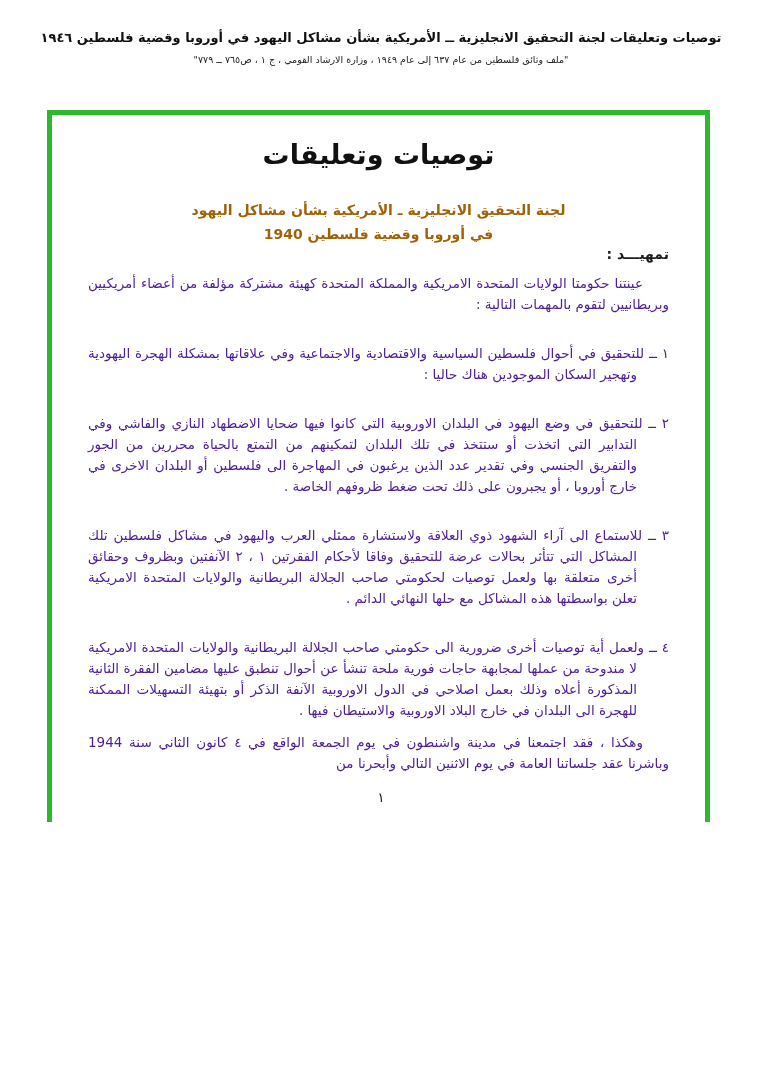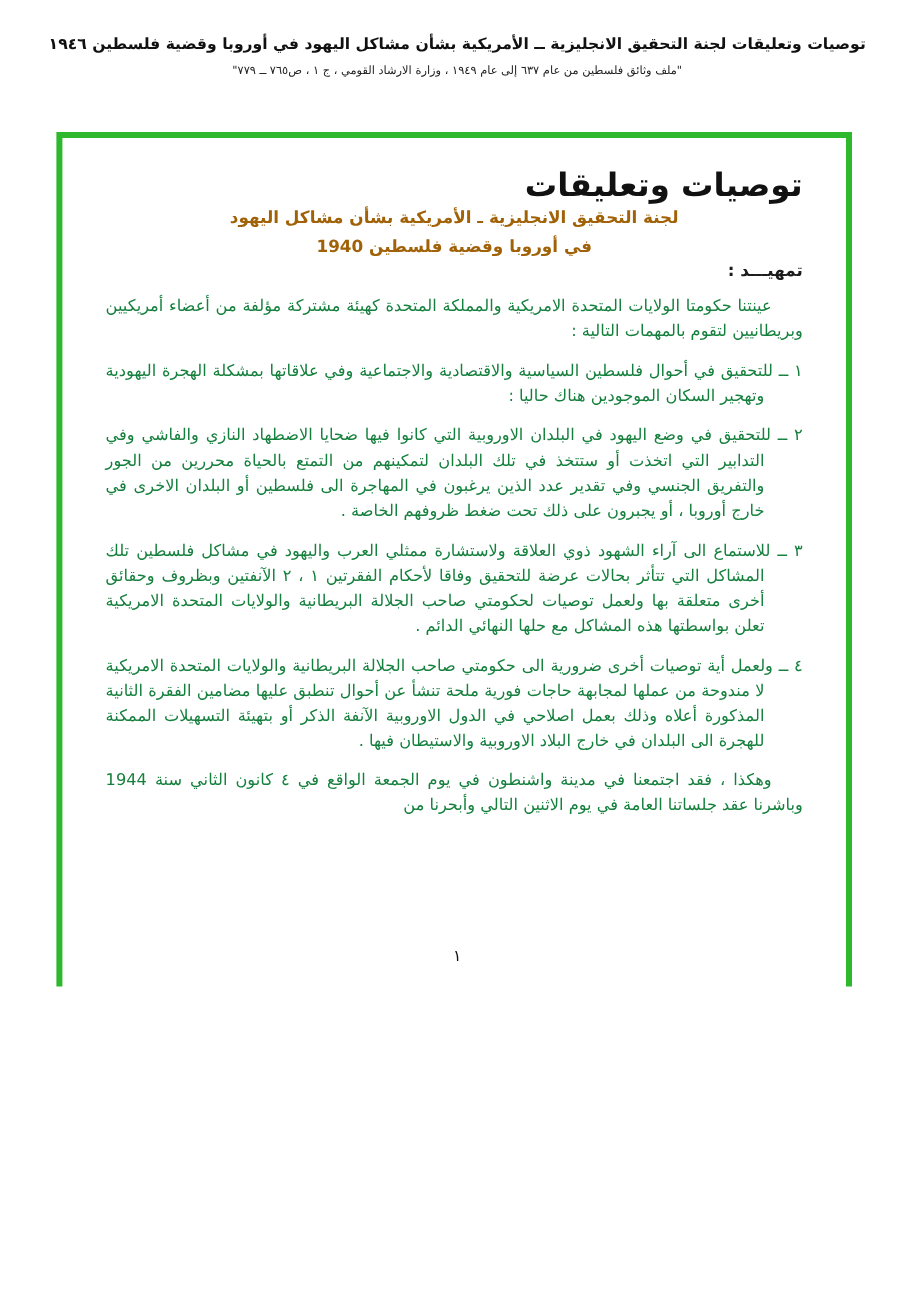--- a/index.html
+++ b/index.html
@@ -20,46 +20,47 @@
   .green-box {
     position: absolute; top: 110px; left: 47px;
     width: 663px; height: 893px;
     border: 5px solid #2eb82e;
     background: #ffffff;
     overflow: hidden;
   }
   .doc-content { padding: 24px 36px 0 36px; }
 
   .doc-title {
+    text-align: center;
     font-size: 27px; font-weight: bold;
     letter-spacing: 1px;
-    margin-bottom: 0;
+    margin-bottom: 28px;
     color: #111;
   }
   .doc-subtitle {
     text-align: center;
     font-size: 14px; font-weight: bold;
     line-height: 24px;
     color: #a16207;
   }
 
   .preamble-heading {
     font-weight: bold; font-size: 14px;
   }
 
   .body-par, .item {
     font-size: 13.5px;
     line-height: 21px;
     text-align: justify;
-    color: #15803d;
+    color: #4c1d95;
   }
   .body-par { margin-top: 11px; text-indent: 26px; }
 
   .item {
-    margin-top: 12px;
+    margin-top: 28px;
     padding-right: 32px;   
     text-indent: -32px;
   }
   .item .item-num { white-space: nowrap; }
 
   .page-number {
     position: absolute; bottom: 17px; left: 0; right: 0;
     text-align: center; font-size: 13px; color: #111;
   }
 </style>

